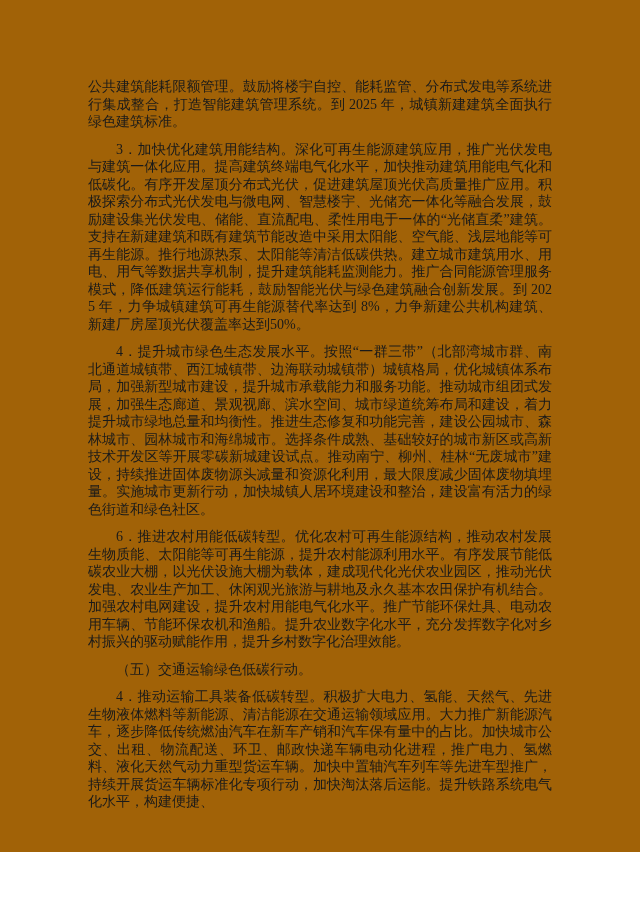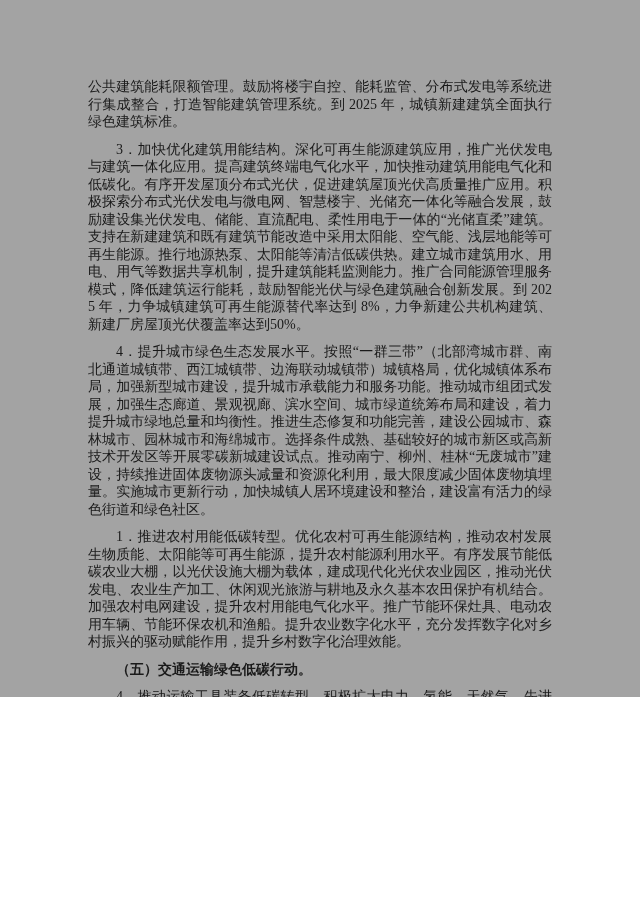--- a/index.html
+++ b/index.html
@@ -3,22 +3,22 @@
 <meta charset="utf-8">
 <style>
   html, body {
     margin: 0;
     padding: 0;
     background: #ffffff;
   }
   .page {
     position: relative;
     width: 640px;
-    height: 697px;
-    background: #a3a3a3;
+    height: 852px;
+    background: #a16207;
     overflow: hidden;
     font-family: "Liberation Serif", "DejaVu Serif", serif;
   }
   .content {
     position: absolute;
     left: 88px;
     top: 78px;
     width: 464px;
     color: #1a1a1a;
     font-size: 14px;
@@ -27,31 +27,31 @@
   }
   .content p {
     margin: 0 0 10px 0;
     text-indent: 28px;
     word-break: break-all;
   }
   .content p.continuation {
     text-indent: 0;
   }
   .content p.heading {
-    font-weight: bold;
+    font-weight: normal;
   }
   .content p:last-child {
     margin-bottom: 0;
   }
 </style>
 </head>
 <body>
 
 <div class="page">
   <div class="content">
     <p class="continuation">公共建筑能耗限额管理。鼓励将楼宇自控、能耗监管、分布式发电等系统进行集成整合，打造智能建筑管理系统。到 2025 年，城镇新建建筑全面执行绿色建筑标准。</p>
     <p class="body">3．加快优化建筑用能结构。深化可再生能源建筑应用，推广光伏发电与建筑一体化应用。提高建筑终端电气化水平，加快推动建筑用能电气化和低碳化。有序开发屋顶分布式光伏，促进建筑屋顶光伏高质量推广应用。积极探索分布式光伏发电与微电网、智慧楼宇、光储充一体化等融合发展，鼓励建设集光伏发电、储能、直流配电、柔性用电于一体的“光储直柔”建筑。支持在新建建筑和既有建筑节能改造中采用太阳能、空气能、浅层地能等可再生能源。推行地源热泵、太阳能等清洁低碳供热。建立城市建筑用水、用电、用气等数据共享机制，提升建筑能耗监测能力。推广合同能源管理服务模式，降低建筑运行能耗，鼓励智能光伏与绿色建筑融合创新发展。到 2025 年，力争城镇建筑可再生能源替代率达到 8%，力争新建公共机构建筑、新建厂房屋顶光伏覆盖率达到50%。</p>
     <p class="body">4．提升城市绿色生态发展水平。按照“一群三带”（北部湾城市群、南北通道城镇带、西江城镇带、边海联动城镇带）城镇格局，优化城镇体系布局，加强新型城市建设，提升城市承载能力和服务功能。推动城市组团式发展，加强生态廊道、景观视廊、滨水空间、城市绿道统筹布局和建设，着力提升城市绿地总量和均衡性。推进生态修复和功能完善，建设公园城市、森林城市、园林城市和海绵城市。选择条件成熟、基础较好的城市新区或高新技术开发区等开展零碳新城建设试点。推动南宁、柳州、桂林“无废城市”建设，持续推进固体废物源头减量和资源化利用，最大限度减少固体废物填埋量。实施城市更新行动，加快城镇人居环境建设和整治，建设富有活力的绿色街道和绿色社区。</p>
-    <p class="body">1．推进农村用能低碳转型。优化农村可再生能源结构，推动农村发展生物质能、太阳能等可再生能源，提升农村能源利用水平。有序发展节能低碳农业大棚，以光伏设施大棚为载体，建成现代化光伏农业园区，推动光伏发电、农业生产加工、休闲观光旅游与耕地及永久基本农田保护有机结合。加强农村电网建设，提升农村用能电气化水平。推广节能环保灶具、电动农用车辆、节能环保农机和渔船。提升农业数字化水平，充分发挥数字化对乡村振兴的驱动赋能作用，提升乡村数字化治理效能。</p>
+    <p class="body">6．推进农村用能低碳转型。优化农村可再生能源结构，推动农村发展生物质能、太阳能等可再生能源，提升农村能源利用水平。有序发展节能低碳农业大棚，以光伏设施大棚为载体，建成现代化光伏农业园区，推动光伏发电、农业生产加工、休闲观光旅游与耕地及永久基本农田保护有机结合。加强农村电网建设，提升农村用能电气化水平。推广节能环保灶具、电动农用车辆、节能环保农机和渔船。提升农业数字化水平，充分发挥数字化对乡村振兴的驱动赋能作用，提升乡村数字化治理效能。</p>
     <p class="heading">（五）交通运输绿色低碳行动。</p>
     <p class="body">4．推动运输工具装备低碳转型。积极扩大电力、氢能、天然气、先进生物液体燃料等新能源、清洁能源在交通运输领域应用。大力推广新能源汽车，逐步降低传统燃油汽车在新车产销和汽车保有量中的占比。加快城市公交、出租、物流配送、环卫、邮政快递车辆电动化进程，推广电力、氢燃料、液化天然气动力重型货运车辆。加快中置轴汽车列车等先进车型推广，持续开展货运车辆标准化专项行动，加快淘汰落后运能。提升铁路系统电气化水平，构建便捷、</p>
   </div>
 </div>
 
 </body></html>

